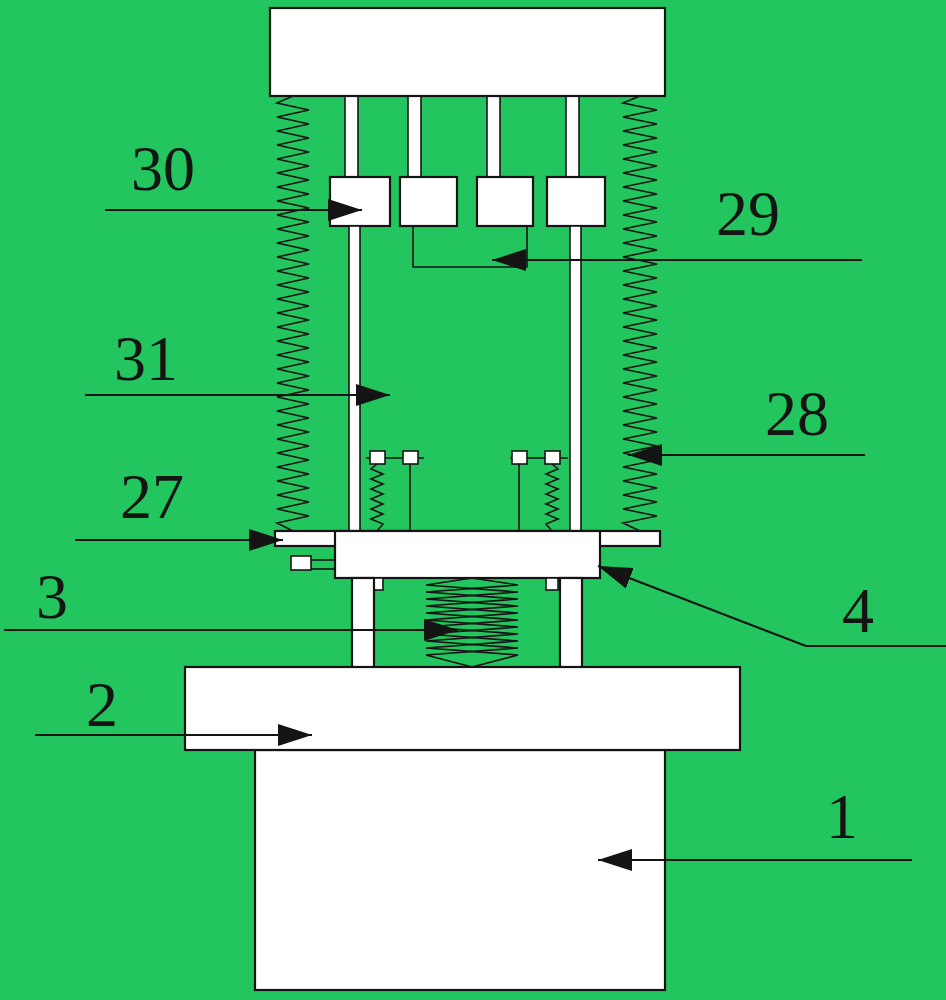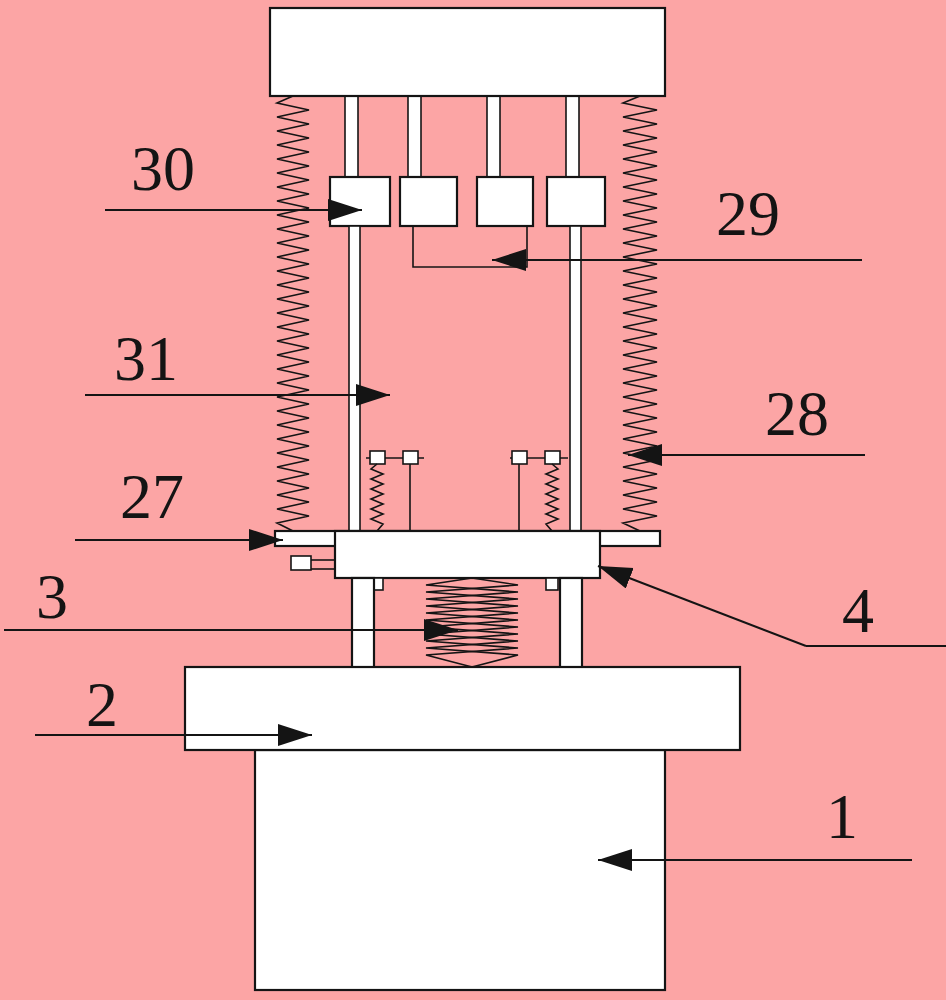--- a/index.html
+++ b/index.html
@@ -1,16 +1,16 @@
 <!DOCTYPE html>
 <html><head>
 <meta charset="utf-8">
 <style>
   html,body{margin:0;padding:0;background:#ffffff;}
-  .stage{position:relative;width:946px;height:1000px;background:#fca5a5;overflow:hidden;}
+  .stage{position:relative;width:946px;height:1000px;background:#22c55e;overflow:hidden;}
   svg{display:block;}
   .lbl{font-family:"Liberation Serif","DejaVu Serif",serif;font-size:64px;fill:#141414;}
   .ln{stroke:#141414;stroke-width:2;fill:none;}
   .shape{stroke:#141414;stroke-width:2.2;fill:#ffffff;}
   .thin{stroke:#141414;stroke-width:1.6;fill:none;}
   .spring{stroke:#141414;stroke-width:1.6;fill:none;}
 </style>
 </head>
 <body>
 

